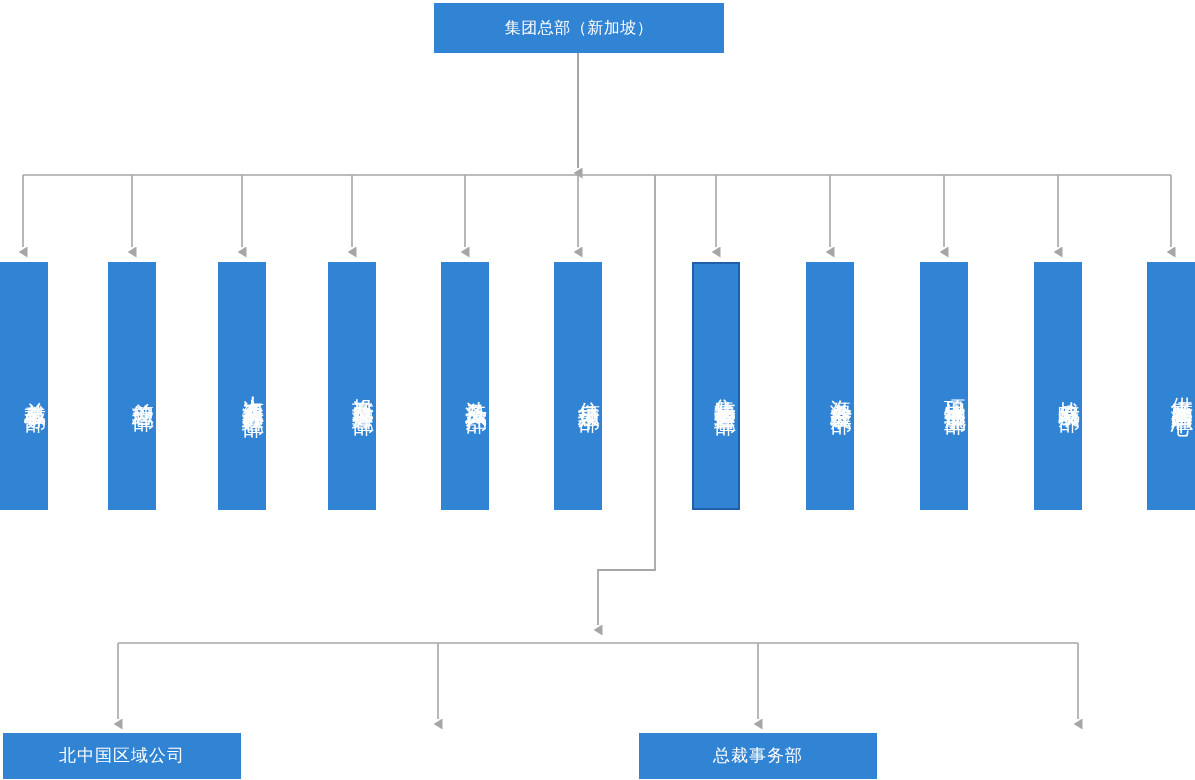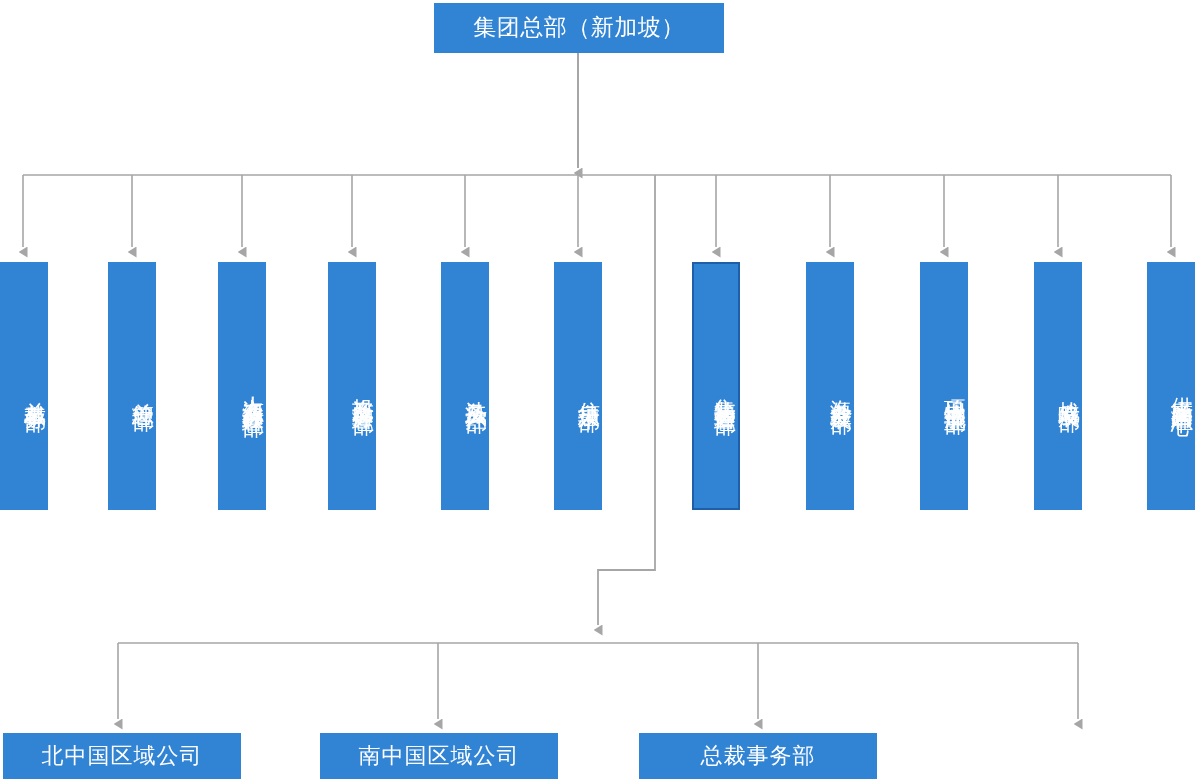--- a/index.html
+++ b/index.html
@@ -31,37 +31,37 @@
     background: #3183D4;
     color: #ffffff;
     box-sizing: border-box;
     display: flex;
     align-items: center;
     justify-content: center;
     text-align: center;
     line-height: 1.18;
   }
   .node.root {
-    font-size: 23px;
+    font-size: 16px;
     letter-spacing: 0.5px;
   }
   .node.dept {
     writing-mode: vertical-rl;
     text-orientation: upright;
     font-size: 22px;
     letter-spacing: 2px;
     padding-top: 6px;
     align-items: flex-start;
     justify-content: center;
   }
   .node.dept.highlighted {
     border: 2px solid #1F5FA8;
   }
   .node.sub {
-    font-size: 22px;
+    font-size: 17px;
     letter-spacing: 1px;
   }
 </style>
 </head>
 <body>
 
 <div id="chart-root">
 
   <svg id="connector-layer" viewBox="0 0 1195 780" xmlns="http://www.w3.org/2000/svg">
     <defs>
@@ -130,20 +130,17 @@
   <div class="node dept" style="left:1034px; top:262px; width:48px; height:248px;">
     <span>战略发展部</span>
   </div>
   <div class="node dept" style="left:1147px; top:262px; width:48px; height:248px;">
     <span>供应商采购管理中心</span>
   </div>
 
   <div class="node sub" style="left:3px; top:733px; width:238px; height:46px;">
     <span>北中国区域公司</span>
   </div>
-  <div class="node sub" style="left:320px; top:733px; width:238px; height:46px;">
-    <span>南中国区域公司</span>
-  </div>
   <div class="node sub" style="left:639px; top:733px; width:238px; height:46px;">
     <span>总裁事务部</span>
   </div>
 
 </div>
 
 </body></html>

